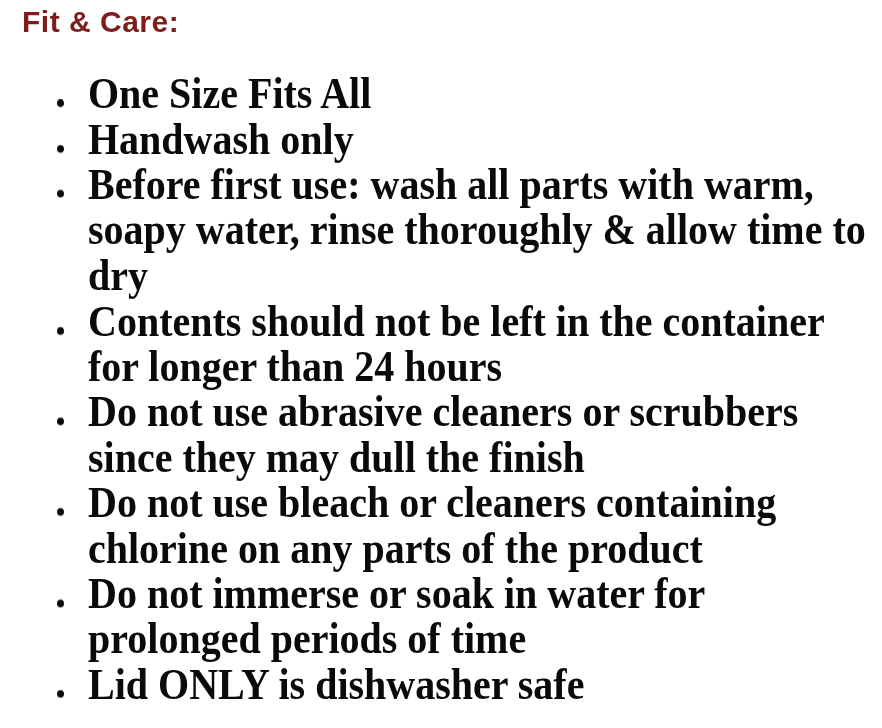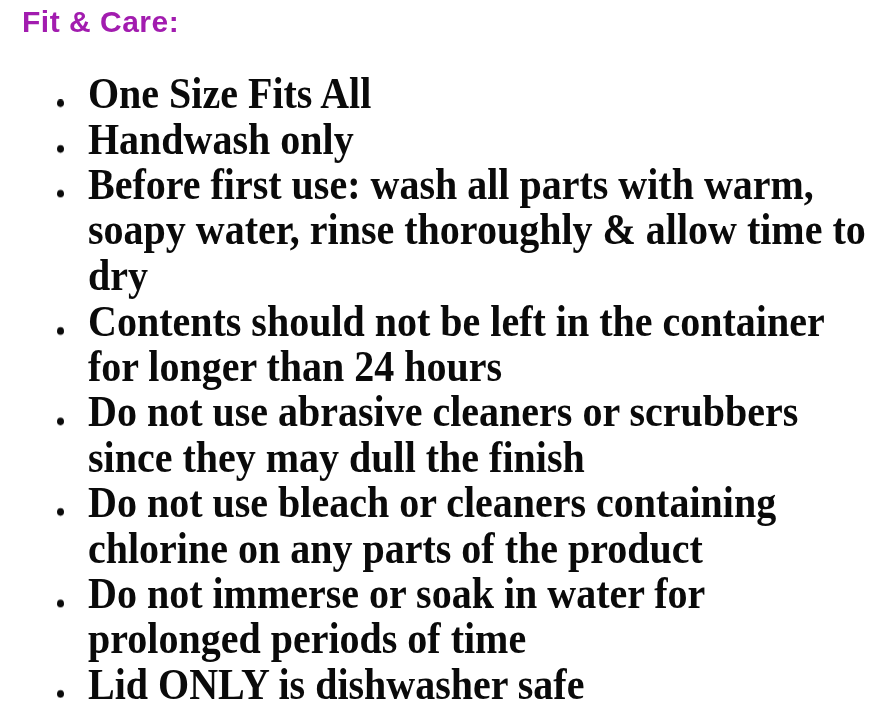--- a/index.html
+++ b/index.html
@@ -53,21 +53,21 @@
     width: 7px;
     height: 7px;
     border-radius: 50%;
     display: block;
   }
 </style>
 </head>
 <body>
 
 <div class="canvas" style="background: rgb(255, 255, 255);">
-  <div class="heading" style="color: #a21caf;">Fit &amp; Care:</div>
+  <div class="heading" style="color: #7f1d1d;">Fit &amp; Care:</div>
 
   <div class="list-wrap">
     <ul class="care-list" style="color: rgb(10, 10, 10);">
         <li><span class="dot" style="background: rgb(10, 10, 10);"></span><span>One Size Fits All</span></li>
         <li><span class="dot" style="background: rgb(10, 10, 10);"></span><span>Handwash only</span></li>
         <li><span class="dot" style="background: rgb(10, 10, 10);"></span><span>Before first use: wash all parts with warm, soapy water, rinse thoroughly &amp; allow time to dry</span></li>
         <li><span class="dot" style="background: rgb(10, 10, 10);"></span><span>Contents should not be left in the container for longer than 24 hours</span></li>
         <li><span class="dot" style="background: rgb(10, 10, 10);"></span><span>Do not use abrasive cleaners or scrubbers since they may dull the finish</span></li>
         <li><span class="dot" style="background: rgb(10, 10, 10);"></span><span>Do not use bleach or cleaners containing chlorine on any parts of the product</span></li>
         <li><span class="dot" style="background: rgb(10, 10, 10);"></span><span>Do not immerse or soak in water for prolonged periods of time</span></li>

